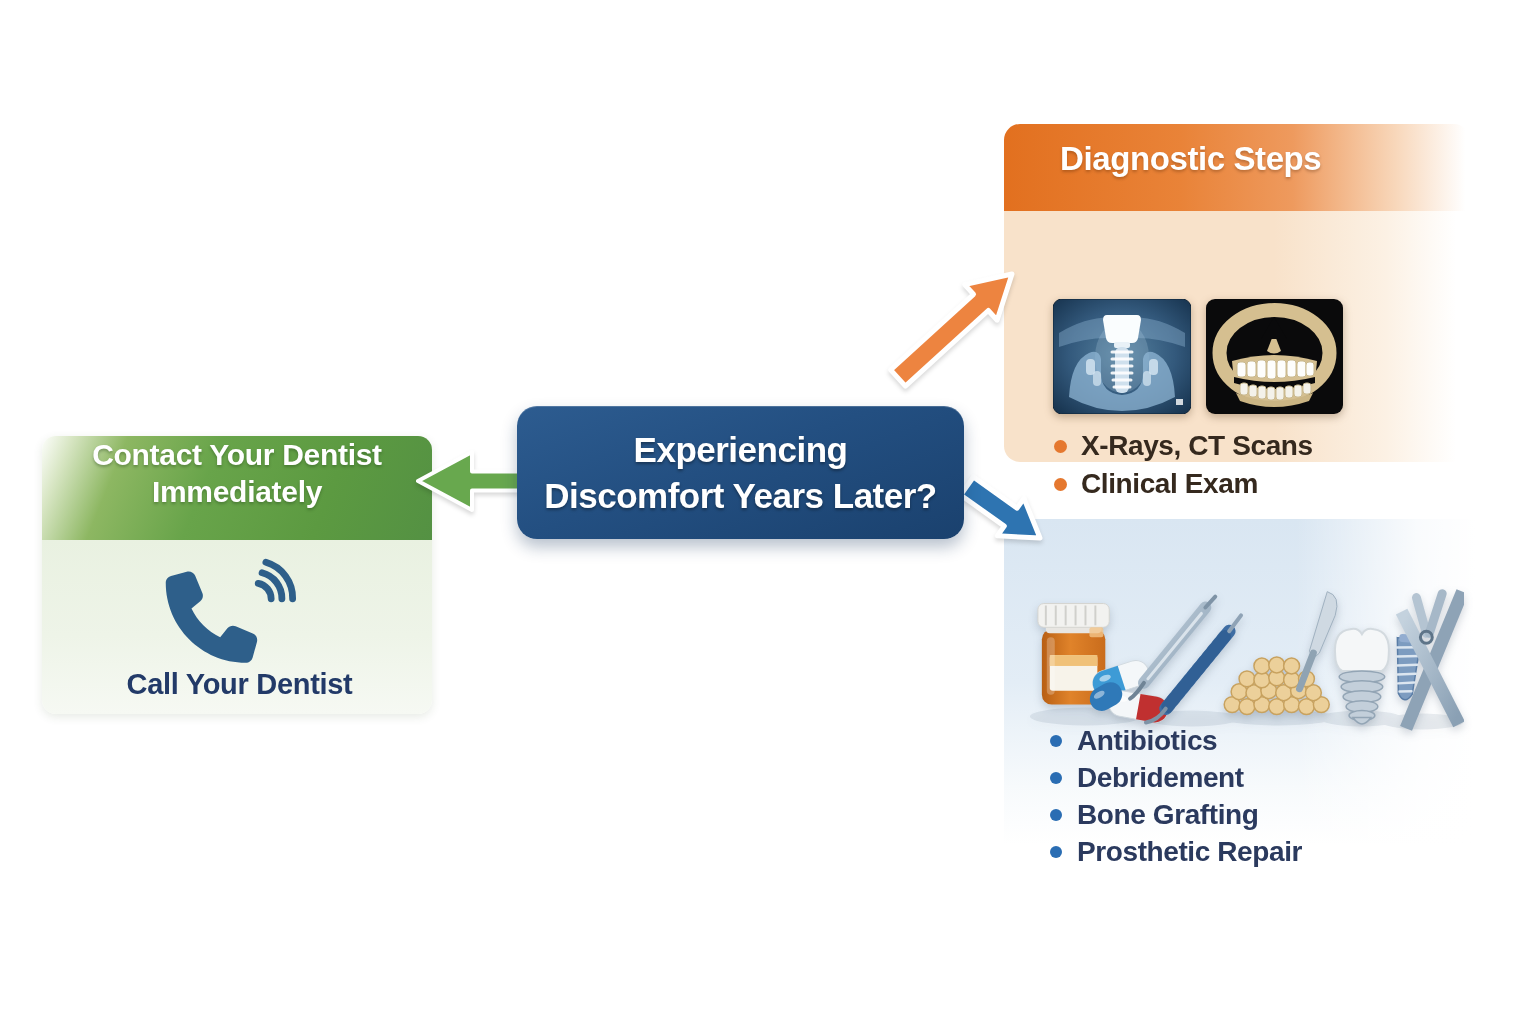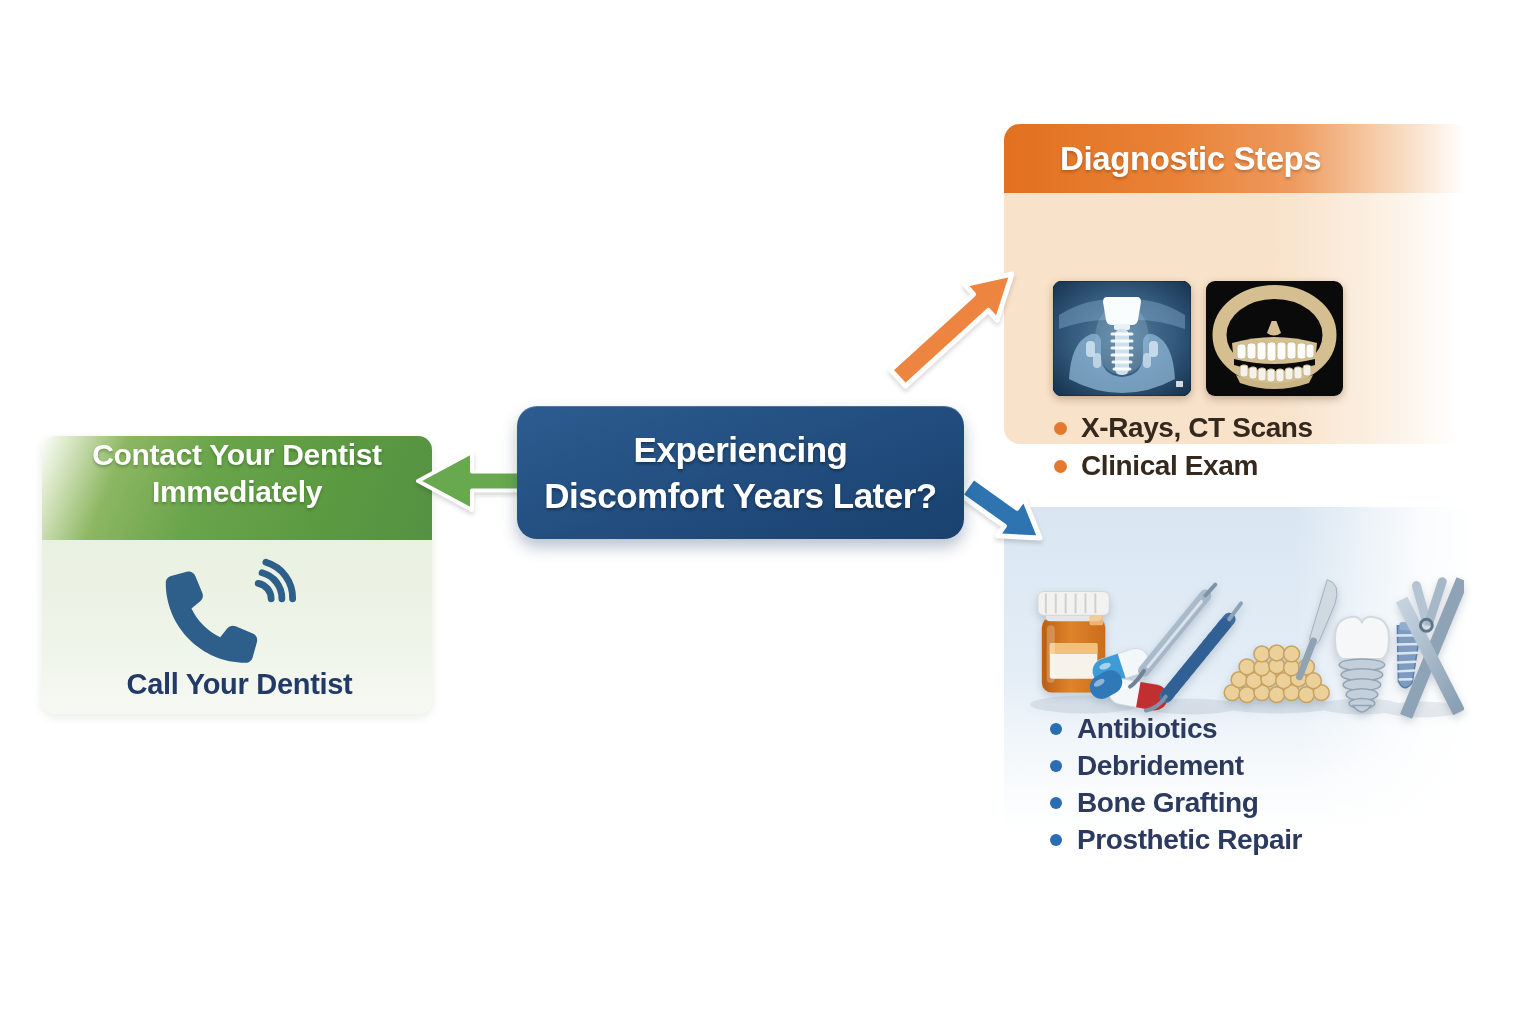--- a/index.html
+++ b/index.html
@@ -30,41 +30,41 @@
     box-shadow:0 8px 16px rgba(20,50,90,.30), inset 0 1px 0 rgba(255,255,255,.18);
     display:flex;flex-direction:column;justify-content:center;align-items:center;margin-top:20px;
   }
   .center-box .cline{
     color:#ffffff;font-weight:700;font-size:35px;line-height:46px;letter-spacing:-.5px;
     text-shadow:0 2px 3px rgba(0,0,0,.35);
   }
   
   .panel-diag{position:absolute;left:1004px;top:124px;width:466px;height:310px;border-radius:16px;z-index:1;}
   .diag-header{
-    height:69px;border-radius:16px 16px 0 0;line-height:69px;padding-left:56px;box-sizing:border-box;
+    height:87px;border-radius:16px 16px 0 0;line-height:69px;padding-left:56px;box-sizing:border-box;
     background:linear-gradient(to right,#e2701f 0%,#e98338 38%,#ee9a5e 62%,#f8d7ba 84%,#ffffff 99%);
   }
   .diag-header .htxt,.treat-header .htxt{
     color:#ffffff;font-weight:700;font-size:33px;letter-spacing:-.4px;text-shadow:0 2px 3px rgba(70,30,0,.30);
   }
   .diag-body{
     position:relative;height:251px;border-radius:0 0 16px 16px;
     background:linear-gradient(to right,#f8e2ca 0%,#f8e2ca 58%,#fcf1e4 82%,#ffffff 97%);
   }
   .xray{position:absolute;top:88px;filter:drop-shadow(0 3px 4px rgba(90,60,30,.35));}
   .xray1{left:49px;width:138px;height:115px;}
   .xray2{left:202px;width:137px;height:115px;}
   
   .panel-treat{position:absolute;left:1004px;top:505px;width:471px;height:396px;z-index:1;}
   .treat-header{
     height:68px;border-radius:4px 4px 0 0;line-height:68px;padding-left:56px;box-sizing:border-box;
     background:linear-gradient(to right,#2a65a3 0%,#3a76af 35%,#6f9fc9 65%,#cfdff0 86%,#ffffff 99%);
   }
   .treat-body{
-    position:relative;height:326px;margin-top:2px;
+    position:relative;height:326px;margin-top:14px;
     background:
       linear-gradient(to right,rgba(255,255,255,0) 62%,rgba(255,255,255,.85) 88%,#ffffff 100%),
       linear-gradient(180deg,#d9e6f2 0%,#e3edf6 50%,#f7fafc 82%,#ffffff 100%);
   }
   .treat-icons{position:absolute;left:24px;top:70px;width:436px;height:145px;filter:drop-shadow(0 4px 4px rgba(50,70,90,.22));}
   
   ul.bullets{list-style:none;margin:0;padding:0;position:absolute;}
   ul.bullets li{display:flex;align-items:center;}
   .dot{border-radius:50%;flex:0 0 auto;}
   .diag-bullets{left:50px;top:216px;}

